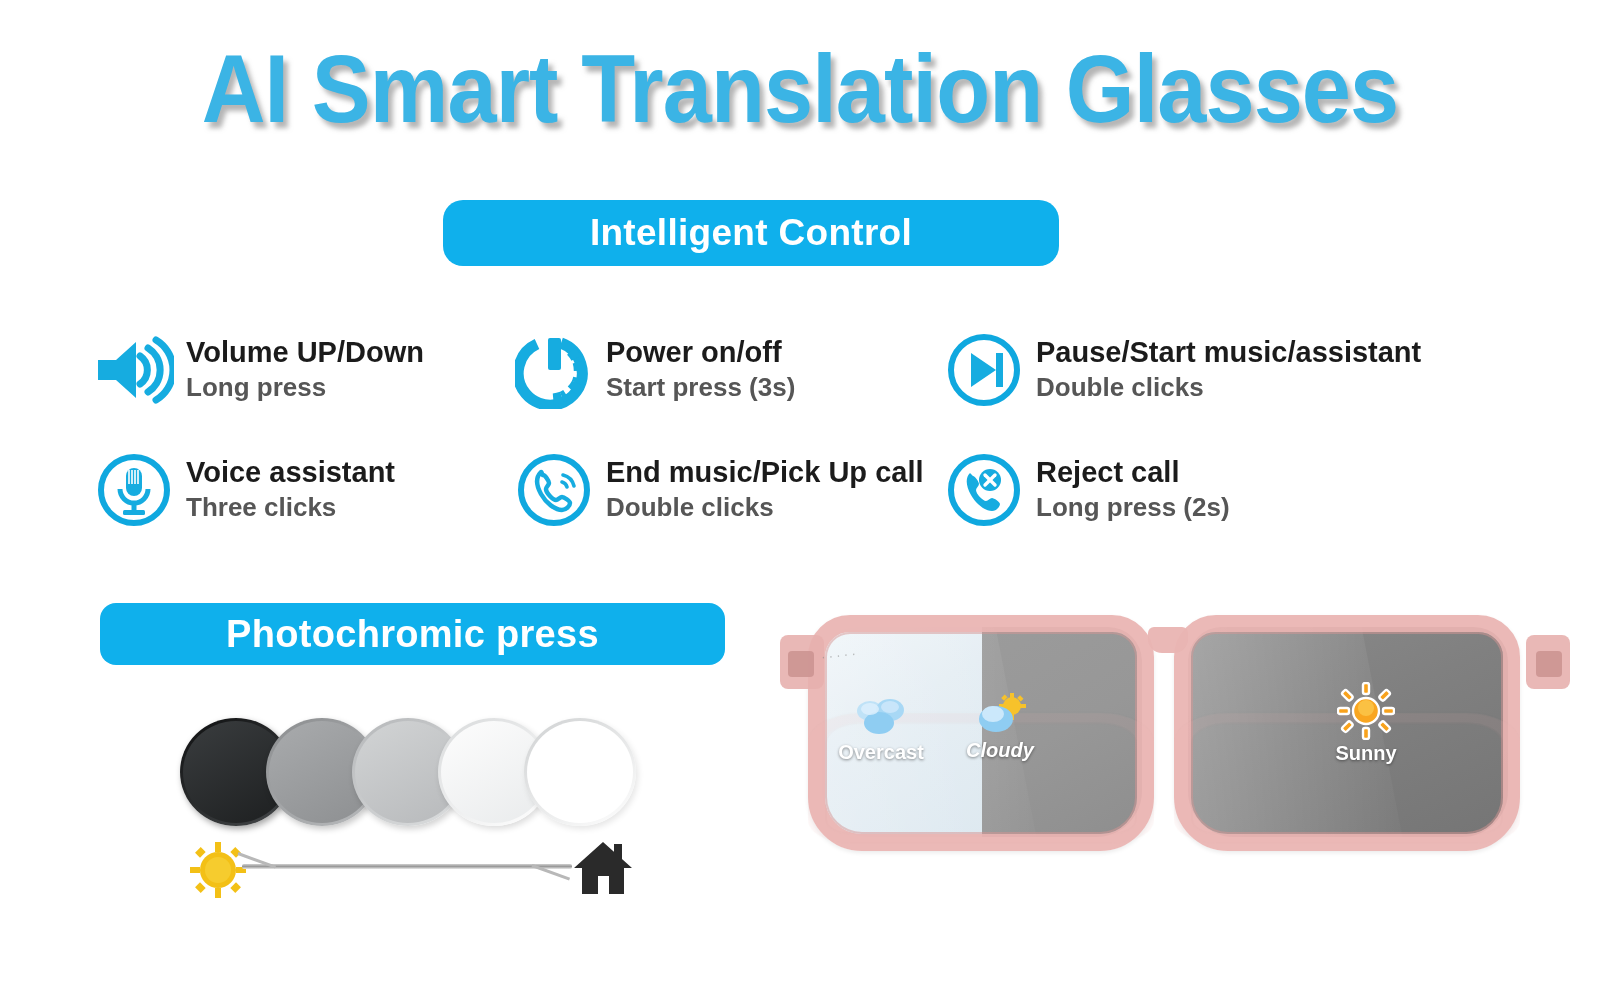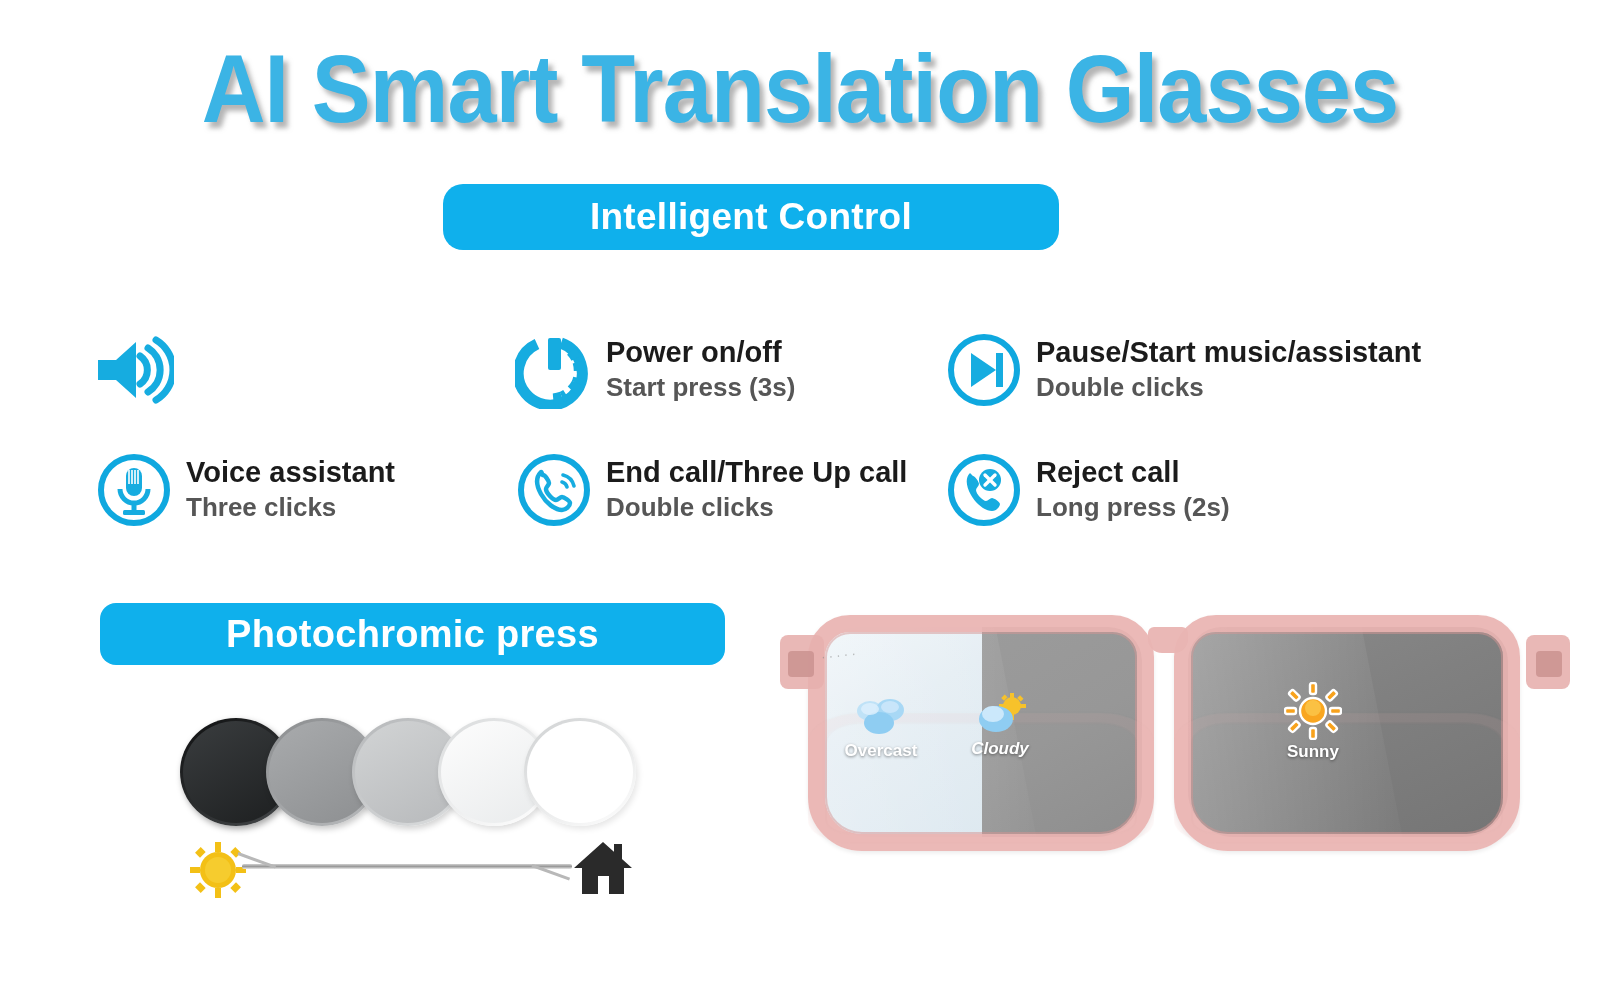--- a/index.html
+++ b/index.html
@@ -30,21 +30,21 @@
     position:absolute;
     background:#0fb0ec;
     color:#ffffff;
     font-weight:bold;
     display:flex;
     align-items:center;
     justify-content:center;
     white-space:nowrap;
   }
   .pill-intelligent {
-    left:443px; top:184px; width:616px; height:66px;
+    left:443px; top:200px; width:616px; height:66px;
     border-radius:20px;
     font-size:37px;
     letter-spacing:0.3px;
   }
   .pill-photochromic {
     left:100px; top:603px; width:625px; height:62px;
     border-radius:16px;
     font-size:38px;
     letter-spacing:0.3px;
   }
@@ -167,30 +167,30 @@
     position:absolute; left:20px; top:268px; width:780px; height:120px;
     opacity:0.22;
     transform:scaleY(-0.55);
     transform-origin:top center;
   }
 
   .wlabel {
     position:absolute;
     text-align:center;
     color:#ffffff;
-    font-size:17px;
+    font-size:20px;
     font-weight:bold;
     text-shadow:0 1px 3px rgba(0,0,0,0.45);
     white-space:nowrap;
   }
   .wicon { display:block; margin:0 auto 2px auto; }
 
   .w-overcast { left:826px; top:695px; width:110px; }
   .w-cloudy   { left:950px; top:693px; width:100px;font-style:italic; }
-  .w-sunny    { left:1253px; top:682px; width:120px; }
+  .w-sunny    { left:1306px; top:682px; width:120px; }
   .wlabel-txt { display:block; }
 
   .faint-text {
     position:absolute; left:820px; top:650px;
     font-size:11px; color:#8a8a8a; opacity:0.55;
     font-family:"Liberation Mono", monospace;
     transform:rotate(-6deg);
     letter-spacing:1px;
   }
 </style>
@@ -208,20 +208,24 @@
   <div class="frow frow-1">
 
     <div class="fcell c1">
       <div class="ficon">
         <svg width="80" height="72" viewBox="0 0 80 72">
           <path d="M4 26 H22 L42 8 V64 L22 46 H4 Z" fill="#16ace0"></path>
           <path d="M46 22 A17 17 0 0 1 46 50" fill="none" stroke="#16ace0" stroke-width="7" stroke-linecap="round"></path>
           <path d="M54 14 A26 26 0 0 1 54 58" fill="none" stroke="#16ace0" stroke-width="7" stroke-linecap="round"></path>
           <path d="M62 6 A35 35 0 0 1 62 66" fill="none" stroke="#16ace0" stroke-width="7" stroke-linecap="round"></path>
         </svg>
+      </div>
+      <div class="ftext">
+        <div class="ftitle">Volume UP/Down</div>
+        <div class="fsub">Long press</div>
       </div>
     </div>
 
     <div class="fcell c2">
       <div class="ficon">
         <svg width="78" height="78" viewBox="0 0 78 78">
           <path d="M22 13 A32 32 0 1 0 46 12" fill="none" stroke="#16ace0" stroke-width="11" stroke-linecap="butt" stroke-dasharray="92 0"></path>
           <g stroke="#16ace0" stroke-width="11" fill="none" stroke-linecap="butt">
             <path d="M56 20 A32 32 0 0 1 63 31" stroke-dasharray="9 7"></path>
             <path d="M63 31 A32 32 0 0 1 62 52" stroke-dasharray="9 7"></path>
@@ -282,21 +286,21 @@
           <circle cx="39" cy="39" r="33" fill="none" stroke="#0fa8df" stroke-width="6"></circle>
           <path d="M26 21 C21 26 21 34 26 43 C31 52 40 59 47 59 C51 59 55 55 55 52 C55 50 49 46 47 46
                    C45 46 43 49 41 49 C38 49 31 42 31 38 C31 36 34 34 34 32 C34 30 30 24 28 24 C27 24 26.5 20.5 26 21 Z" fill="none" stroke="#16ace0" stroke-width="4.5" stroke-linejoin="round"></path>
           <g fill="none" stroke="#16ace0" stroke-width="3.6" stroke-linecap="round">
             <path d="M47 31 A7 7 0 0 1 52 36"></path>
             <path d="M48 24 A15 15 0 0 1 59 35"></path>
           </g>
         </svg>
       </div>
       <div class="ftext">
-        <div class="ftitle">End call/Three Up call</div>
+        <div class="ftitle">End music/Pick Up call</div>
         <div class="fsub">Double clicks</div>
       </div>
     </div>
 
     <div class="fcell c3">
       <div class="ficon">
         <svg width="78" height="78" viewBox="0 0 78 78">
           <circle cx="39" cy="39" r="33" fill="none" stroke="#0fa8df" stroke-width="6"></circle>
           <path d="M25 22 C20 27 21 35 26 44 C31 53 40 60 47 60 C51 60 55 56 55 53 C55 51 49 47 47 47
                    C45 47 43 50 41 50 C38 50 31 43 31 39 C31 37 34 35 34 33 C34 31 30 25 28 25 Z" fill="#16ace0"></path>

